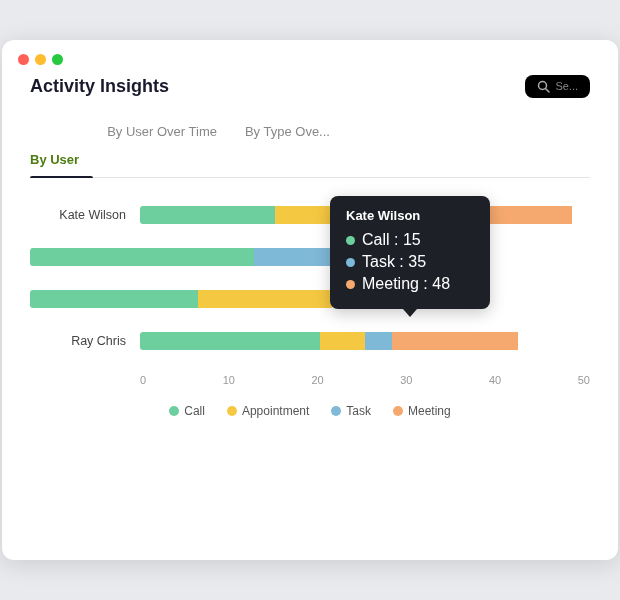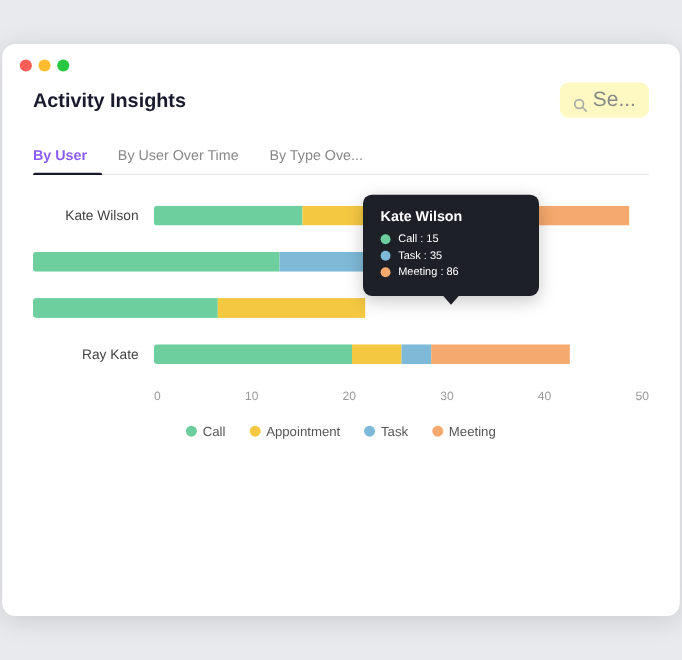--- a/index.html
+++ b/index.html
@@ -54,49 +54,50 @@
     }
 
     .page-title {
       font-size: 18px;
       font-weight: 700;
       color: #1a1a2e;
     }
 
     .search-area {
       display: flex;
-      align-items: flex-end;
+      align-items: flex-start;
       gap: 5px;
-      background: #fef9c3;
+      background: #000000;
       border-radius: 8px;
       padding: 5px 12px;
       color: #888;
-      font-size: 19px;
+      font-size: 11px;
     }
 
     .tabs {
       display: flex;
       gap: 0;
       margin-bottom: 28px;
       border-bottom: 1px solid #e5e5e5;
     }
 
     .tab {
       font-size: 13px;
       padding: 8px 14px 10px 0;
       color: #888;
       cursor: pointer;
       position: relative;
       margin-right: 14px;
       white-space: nowrap;
     }
 
     .tab.active {
-      color: #8b5cf6;
+      color: #4d7c0f;
       font-weight: 600;
+      margin-top: 28px;
     }
 
     .tab.active::after {
       content: '';
       position: absolute;
       bottom: -1px;
       left: 0;
       right: 0;
       height: 2px;
       background: #1a1a2e;
@@ -215,21 +216,21 @@
 
     .tooltip-dot {
       width: 9px;
       height: 9px;
       border-radius: 50%;
       flex-shrink: 0;
     }
 
     .tooltip-label {
       flex: 1;
-      font-size: 10px;
+      font-size: 16px;
     }
 
     
     .c-call { background: #6ecf9e; }
     .c-appointment { background: #f5c842; }
     .c-task { background: #7eb9d8; }
     .c-meeting { background: #f5a96e; }
 
     
   </style>
@@ -274,21 +275,21 @@
         <div class="tooltip-row">
           <div class="tooltip-dot" style="background:#6ecf9e"></div>
           <span class="tooltip-label">Call : 15</span>
         </div>
         <div class="tooltip-row">
           <div class="tooltip-dot" style="background:#7eb9d8"></div>
           <span class="tooltip-label">Task : 35</span>
         </div>
         <div class="tooltip-row">
           <div class="tooltip-dot" style="background:#f5a96e"></div>
-          <span class="tooltip-label">Meeting : 86</span>
+          <span class="tooltip-label">Meeting : 48</span>
         </div>
       </div>
 
       <div class="bar-row">
         <div class="bar-label">Kate Wilson</div>
         <div class="bar-track">
           <div class="bar-seg c-call" style="width: calc(15/50*100%)"></div>
           <div class="bar-seg c-appointment" style="width: calc(10/50*100%)"></div>
           <div class="bar-seg c-task" style="width: calc(10/50*100%)"></div>
           <div class="bar-seg c-meeting" style="width: calc(13/50*100%)"></div>
@@ -303,21 +304,21 @@
       </div>
 
       <div class="bar-row">
         <div class="bar-track">
           <div class="bar-seg c-call" style="width: calc(15/50*100%)"></div>
           <div class="bar-seg c-appointment" style="width: calc(12/50*100%)"></div>
         </div>
       </div>
 
       <div class="bar-row">
-        <div class="bar-label">Ray Kate</div>
+        <div class="bar-label">Ray Chris</div>
         <div class="bar-track">
           <div class="bar-seg c-call" style="width: calc(20/50*100%)"></div>
           <div class="bar-seg c-appointment" style="width: calc(5/50*100%)"></div>
           <div class="bar-seg c-task" style="width: calc(3/50*100%)"></div>
           <div class="bar-seg c-meeting" style="width: calc(14/50*100%)"></div>
         </div>
       </div>
 
       <div class="x-axis">
         <div class="x-axis-labels">

